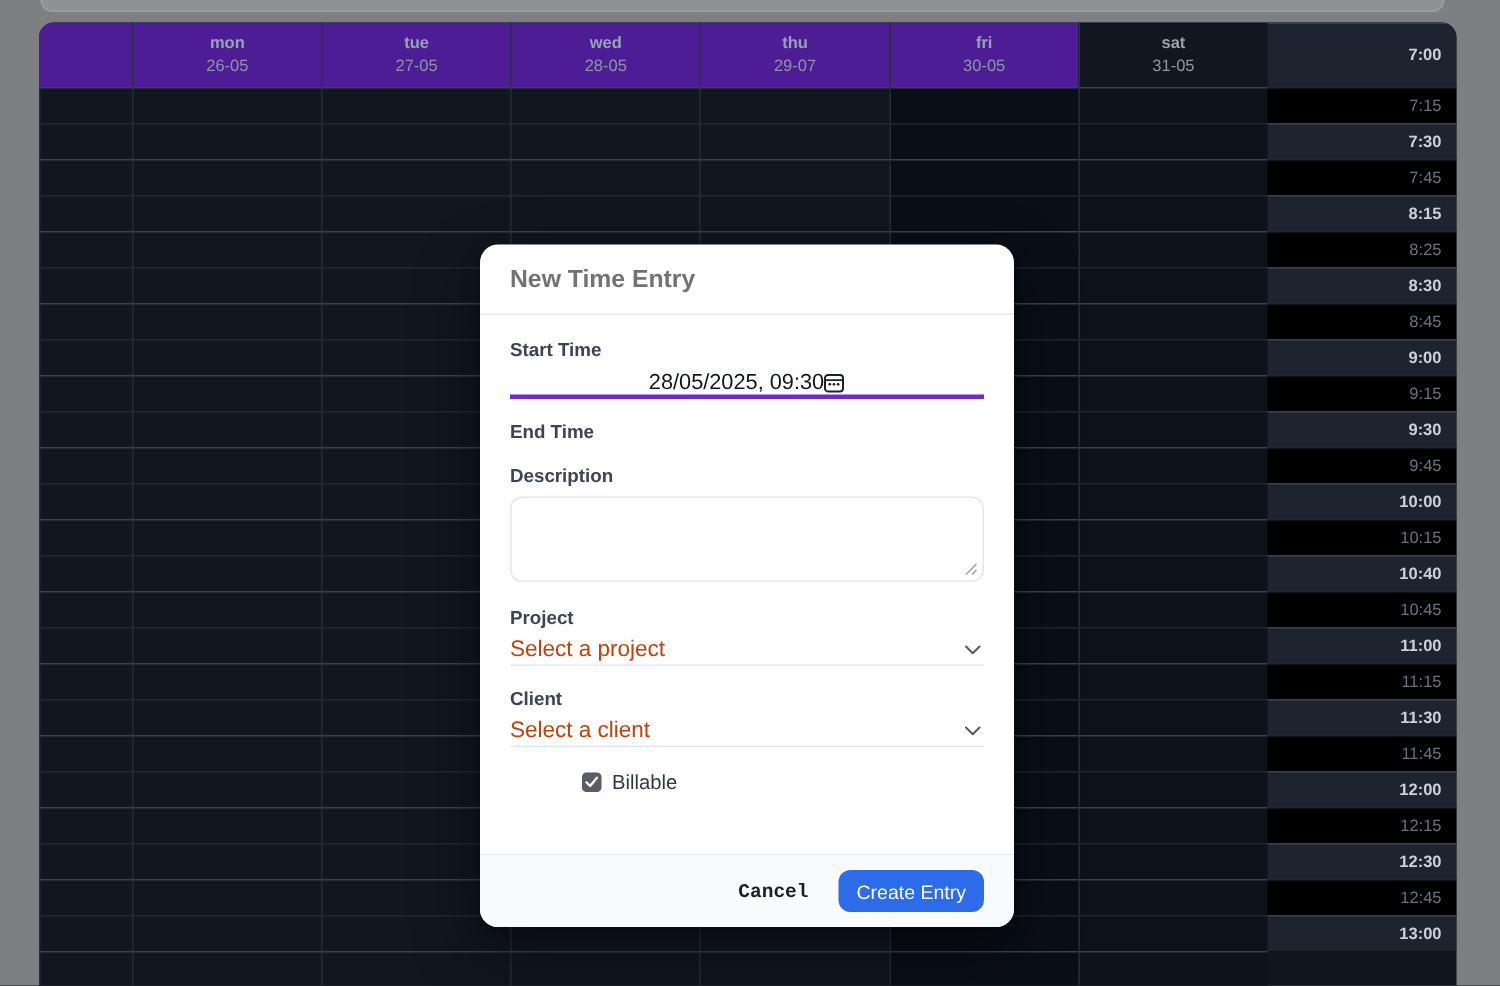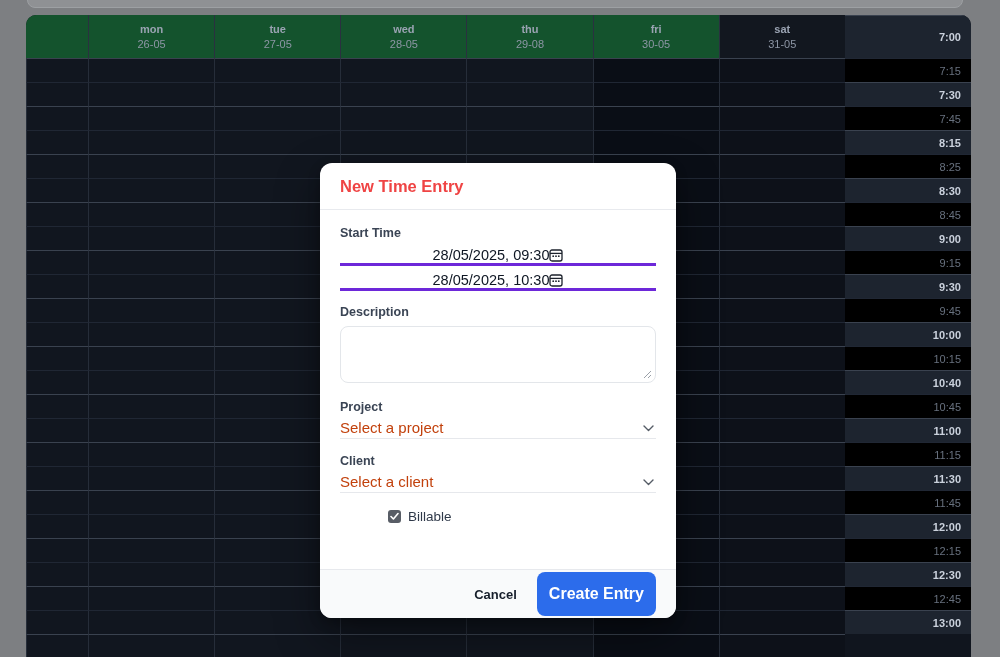--- a/index.html
+++ b/index.html
@@ -23,21 +23,21 @@
     background:#10151e; border-radius:10px 10px 0 0; overflow:hidden;
   }
   .grid {
     display:grid;
     grid-template-columns:62px repeat(7, 1fr);
     grid-auto-rows:24px;
     grid-template-rows:43px;
     width:100%;
   }
   .hcell {
-    background:#14532d;
+    background:#4c1d95;
     display:flex; flex-direction:column; align-items:center; justify-content:center;
     gap:3px; border-left:1px solid #2a3140;
   }
   .hcell.corner { border-left:none; }
   .hcell.tone-dark { background:#171c26; }
   .hcell.tone-darkest { background:#12171f; }
   .dayname { font-size:11px; font-weight:700; color:#9aa3b2; }
   .daydate { font-size:11px; font-weight:500; color:#8d96a5; }
 
   .tcell {
@@ -61,21 +61,21 @@
   
   .modal {
     position:absolute; left:320px; top:163px; width:356px; height:455px;
     background:#ffffff; border-radius:12px;
     box-shadow:0 18px 45px rgba(0,0,0,0.40), 0 4px 12px rgba(0,0,0,0.25);
     display:flex; flex-direction:column;
   }
   .modal-header {
     padding:14px 20px 13px; border-bottom:1px solid #e8eaee;
   }
-  .modal-title { font-size:16.5px; font-weight:700; color:#ef4444; }
+  .modal-title { font-size:16.5px; font-weight:700; color:#737373; }
   .modal-body { padding:16px 20px 0; flex:1 1 auto; }
 
   .field-label {
     display:block; font-size:12.5px; font-weight:600; color:#3a4454;
     line-height:15px;
   }
   .dt-row {
     display:flex; align-items:center; justify-content:center;
     margin-top:6px; border-bottom:3px solid #6d28d9; height:19px;
   }
@@ -117,25 +117,25 @@
 
   .modal-footer {
     flex:0 0 49px; background:#f9fafb; border-top:1px solid #e7e9ed;
     border-radius:0 0 12px 12px;
     display:flex; align-items:center; justify-content:flex-end;
     gap:10px; padding:0 20px;
   }
   .btn { border:none; cursor:pointer; font-family:"Liberation Sans", sans-serif; }
   .btn-cancel {
     background:transparent; font-size:13px; font-weight:700; color:#171f2b;
-    padding:7px 10px; border-radius:7px;
+    padding:7px 10px; border-radius:7px;font-family:Liberation Mono, monospace;
   }
   .btn-primary {
-    background:#2c6ceb; color:#ffffff; font-size:16px; font-weight:700;
-    padding:7px 12px; border-radius:8px; height:44px;
+    background:#2c6ceb; color:#ffffff; font-size:13px; font-weight:400;
+    padding:7px 12px; border-radius:8px; height:28px;
   }
 </style>
 </head>
 <body>
 
 <div class="top-sliver"></div>
 
 <div class="calendar-card">
   <div class="grid">
       <div class="hcell corner"></div>
@@ -146,21 +146,21 @@
       <div class="hcell">
         <span class="dayname">tue</span>
         <span class="daydate">27-05</span>
       </div>
       <div class="hcell">
         <span class="dayname">wed</span>
         <span class="daydate">28-05</span>
       </div>
       <div class="hcell">
         <span class="dayname">thu</span>
-        <span class="daydate">29-08</span>
+        <span class="daydate">29-07</span>
       </div>
       <div class="hcell">
         <span class="dayname">fri</span>
         <span class="daydate">30-05</span>
       </div>
       <div class="hcell tone-darkest">
         <span class="dayname">sat</span>
         <span class="daydate">31-05</span>
       </div>
       <div class="tcell em hline">7:00</div>
@@ -378,30 +378,21 @@
       <span class="dt-value">28/05/2025, 09:30</span>
       <svg class="cal-icon" viewBox="0 0 14 14" fill="none">
         <rect x="1" y="2" width="12" height="11" rx="2" stroke="#1c222c" stroke-width="1.3"></rect>
         <line x1="1" y1="5.4" x2="13" y2="5.4" stroke="#1c222c" stroke-width="1.3"></line>
         <circle cx="4.2" cy="8.2" r="0.9" fill="#1c222c"></circle>
         <circle cx="7" cy="8.2" r="0.9" fill="#1c222c"></circle>
         <circle cx="9.8" cy="8.2" r="0.9" fill="#1c222c"></circle>
       </svg>
     </div>
 
-    <div class="dt-row">
-      <span class="dt-value">28/05/2025, 10:30</span>
-      <svg class="cal-icon" viewBox="0 0 14 14" fill="none">
-        <rect x="1" y="2" width="12" height="11" rx="2" stroke="#1c222c" stroke-width="1.3"></rect>
-        <line x1="1" y1="5.4" x2="13" y2="5.4" stroke="#1c222c" stroke-width="1.3"></line>
-        <circle cx="4.2" cy="8.2" r="0.9" fill="#1c222c"></circle>
-        <circle cx="7" cy="8.2" r="0.9" fill="#1c222c"></circle>
-        <circle cx="9.8" cy="8.2" r="0.9" fill="#1c222c"></circle>
-      </svg>
-    </div>
+    <label class="field-label group-gap-15">End Time</label>
 
     <label class="field-label group-gap-14">Description</label>
     <div class="desc-box">
       <textarea class="desc-input" value="" style=""></textarea>
       <svg class="resize-handle" viewBox="0 0 10 10" fill="none">
         <line x1="9" y1="2" x2="2" y2="9" stroke="#9aa0a8" stroke-width="1"></line>
         <line x1="9" y1="6" x2="6" y2="9" stroke="#9aa0a8" stroke-width="1"></line>
       </svg>
     </div>
 

